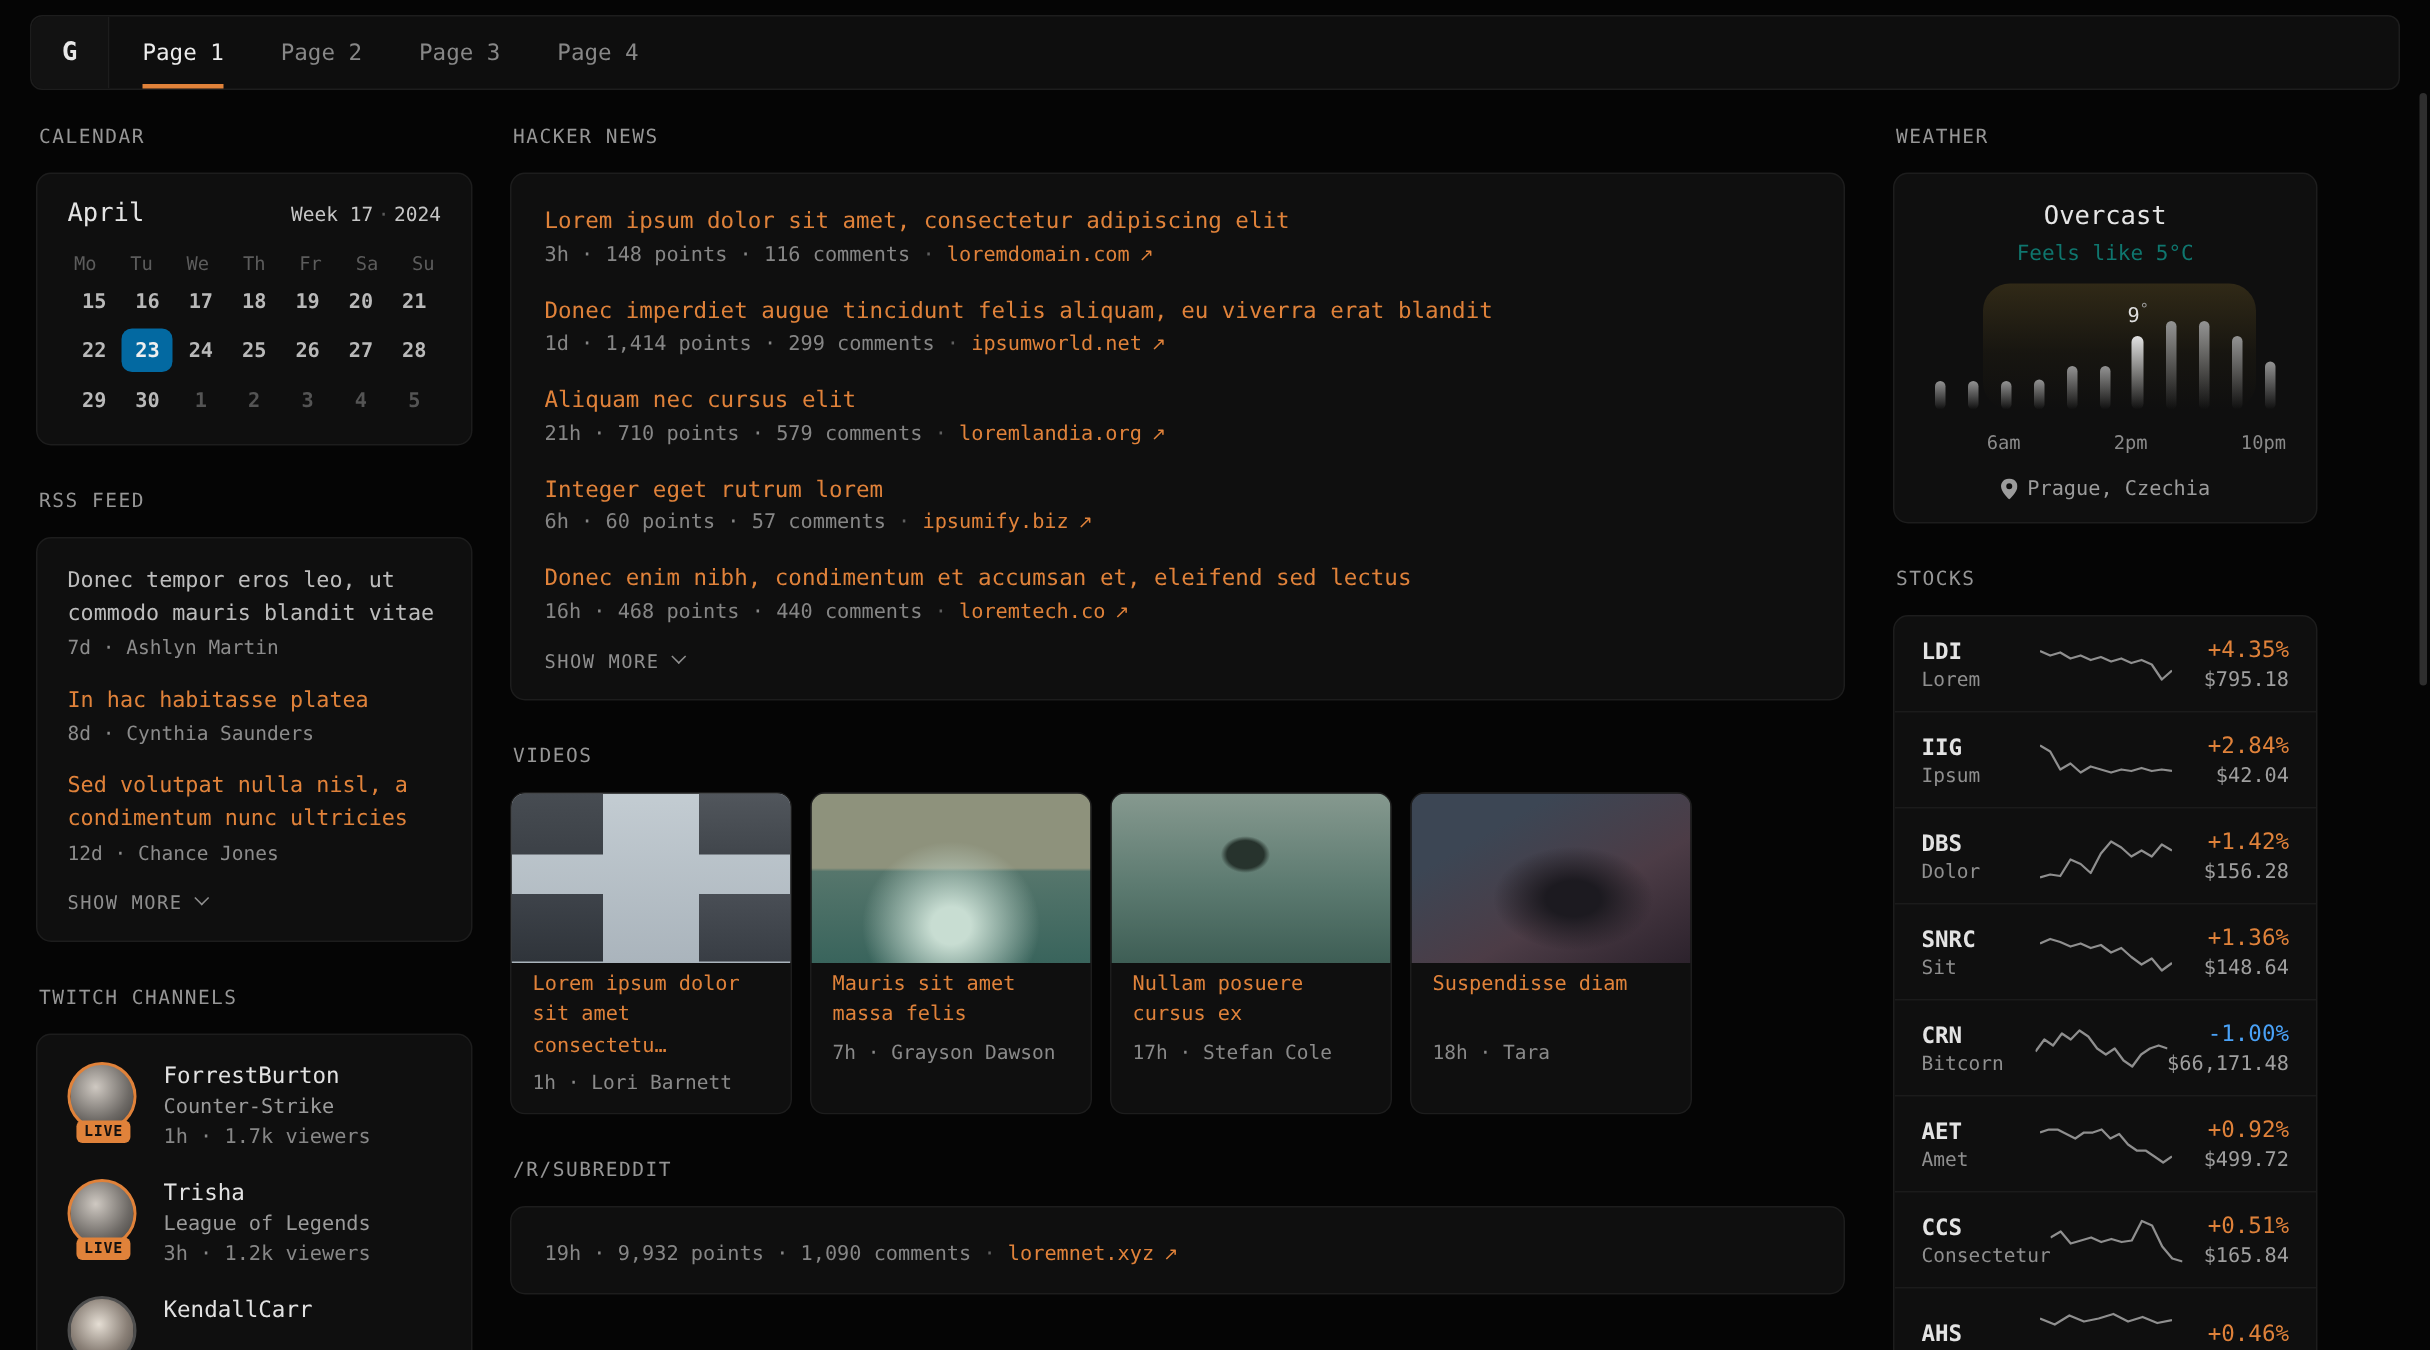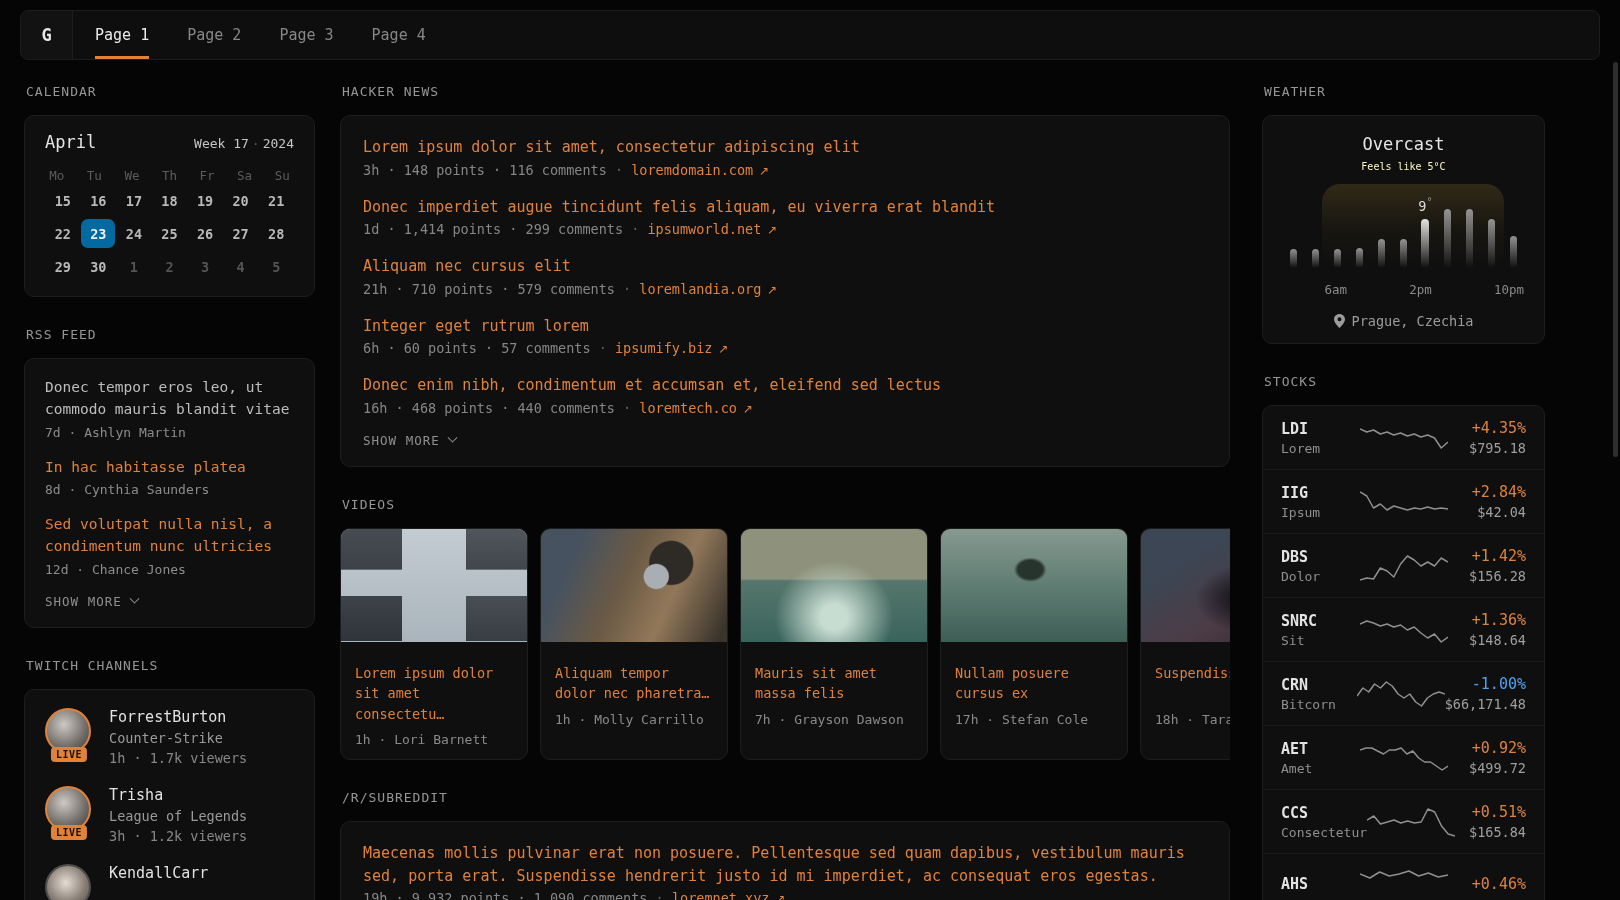--- a/index.html
+++ b/index.html
@@ -93,27 +93,27 @@
       linear-gradient(115deg, #46525f 18%, #6b5a45 45%, #92785a 68%, #3a342c 96%); }
   .thumb-sea { background:
       radial-gradient(ellipse at 50% 78%, #c8ddd2 0 10%, rgba(0,0,0,0) 45%),
       linear-gradient(#8e927c 0 44%, #56766c 46%, #39645c 100%); }
   .thumb-canoe { background:
       radial-gradient(ellipse at 48% 36%, #27332d 0 9%, rgba(0,0,0,0) 12%),
       linear-gradient(#86998f, #5c7a70 55%, #3e5e55); }
   .thumb-fog { background:
       radial-gradient(ellipse at 58% 62%, #1c1a20 0 12%, rgba(0,0,0,0) 35%),
       linear-gradient(150deg, #3c4654 25%, #4c3c46 62%, #2c222c); }
-  .vid-body { padding:21px 14px 12px; }
+  .vid-body { padding:4px 14px 12px; }
   .vid-title { font-size:13.5px; color:var(--accent); line-height:1.55; min-height:42px; }
   .vid-meta { font-size:13px; color:#8a8a8a; margin-top:7px; }
   
   .wx-card { padding:18px 16px 14px; text-align:center; }
   .wx-cond { font-size:17px; color:#e6e6e6; }
-  .wx-feels { font-size:10px; color:#fef9c3; margin-top:7px; }
+  .wx-feels { font-size:14px; color:#0f766e; margin-top:7px; }
   .wx-chart { position:relative; height:96px; margin:12px 4px 0; }
   .wx-daylight { position:absolute; left:16%; width:75.5%; top:0; bottom:12px; border-radius:18px;
     background:linear-gradient(180deg, rgba(95,78,34,.42), rgba(60,50,22,.18) 55%, rgba(0,0,0,0)); }
   .wx-slots { position:absolute; inset:0 0 12px 0; display:flex; align-items:flex-end; }
   .wx-slot { flex:1; display:flex; justify-content:center; }
   .wx-bar { width:7px; border-radius:4px;
     background:linear-gradient(#939393, rgba(70,70,70,0)); }
   .wx-bar.hl { width:8px; background:linear-gradient(#e2e2e2, rgba(140,140,140,0)); }
   .wx-temp { position:absolute; font-size:13.5px; color:#dedede; transform:translateX(-50%); }
   .wx-temp sup { color:#9a9a9a; font-size:10px; }
@@ -337,27 +337,20 @@
     <h2 class="widget-title">VIDEOS</h2>
     <div class="vid-row" id="video-cards">
         <div class="vid-card">
           <div class="vid-thumb thumb-towers"></div>
           <div class="vid-body">
             <div class="vid-title">Lorem ipsum dolor sit amet consectetu…</div>
             <div class="vid-meta">1h · Lori Barnett</div>
           </div>
         </div>
         <div class="vid-card">
-          <div class="vid-thumb thumb-camera"></div>
-          <div class="vid-body">
-            <div class="vid-title">Aliquam tempor dolor nec pharetra…</div>
-            <div class="vid-meta">1h · Molly Carrillo</div>
-          </div>
-        </div>
-        <div class="vid-card">
           <div class="vid-thumb thumb-sea"></div>
           <div class="vid-body">
             <div class="vid-title">Mauris sit amet massa felis</div>
             <div class="vid-meta">7h · Grayson Dawson</div>
           </div>
         </div>
         <div class="vid-card">
           <div class="vid-thumb thumb-canoe"></div>
           <div class="vid-body">
             <div class="vid-title">Nullam posuere cursus ex</div>
@@ -372,21 +365,20 @@
           </div>
         </div>
       </div>
   </section>
 
   <section class="widget">
     <h2 class="widget-title">/R/SUBREDDIT</h2>
     <div class="card hn-card">
       <div id="sub-items">
           <div class="hn-item">
-            <div class="hn-title">Maecenas mollis pulvinar erat non posuere. Pellentesque sed quam dapibus, vestibulum mauris sed, porta erat. Suspendisse hendrerit justo id mi imperdiet, ac consequat eros egestas.</div>
             <div class="hn-meta"><span>19h · 9,932 points · 1,090 comments</span><span class="dot"> · </span><span class="hn-domain">loremnet.xyz</span><span class="hn-arrow">↗</span></div>
           </div>
         </div>
     </div>
   </section>
 </div>
 
 <div class="col col-right">
   <section class="widget">
     <h2 class="widget-title">WEATHER</h2>

